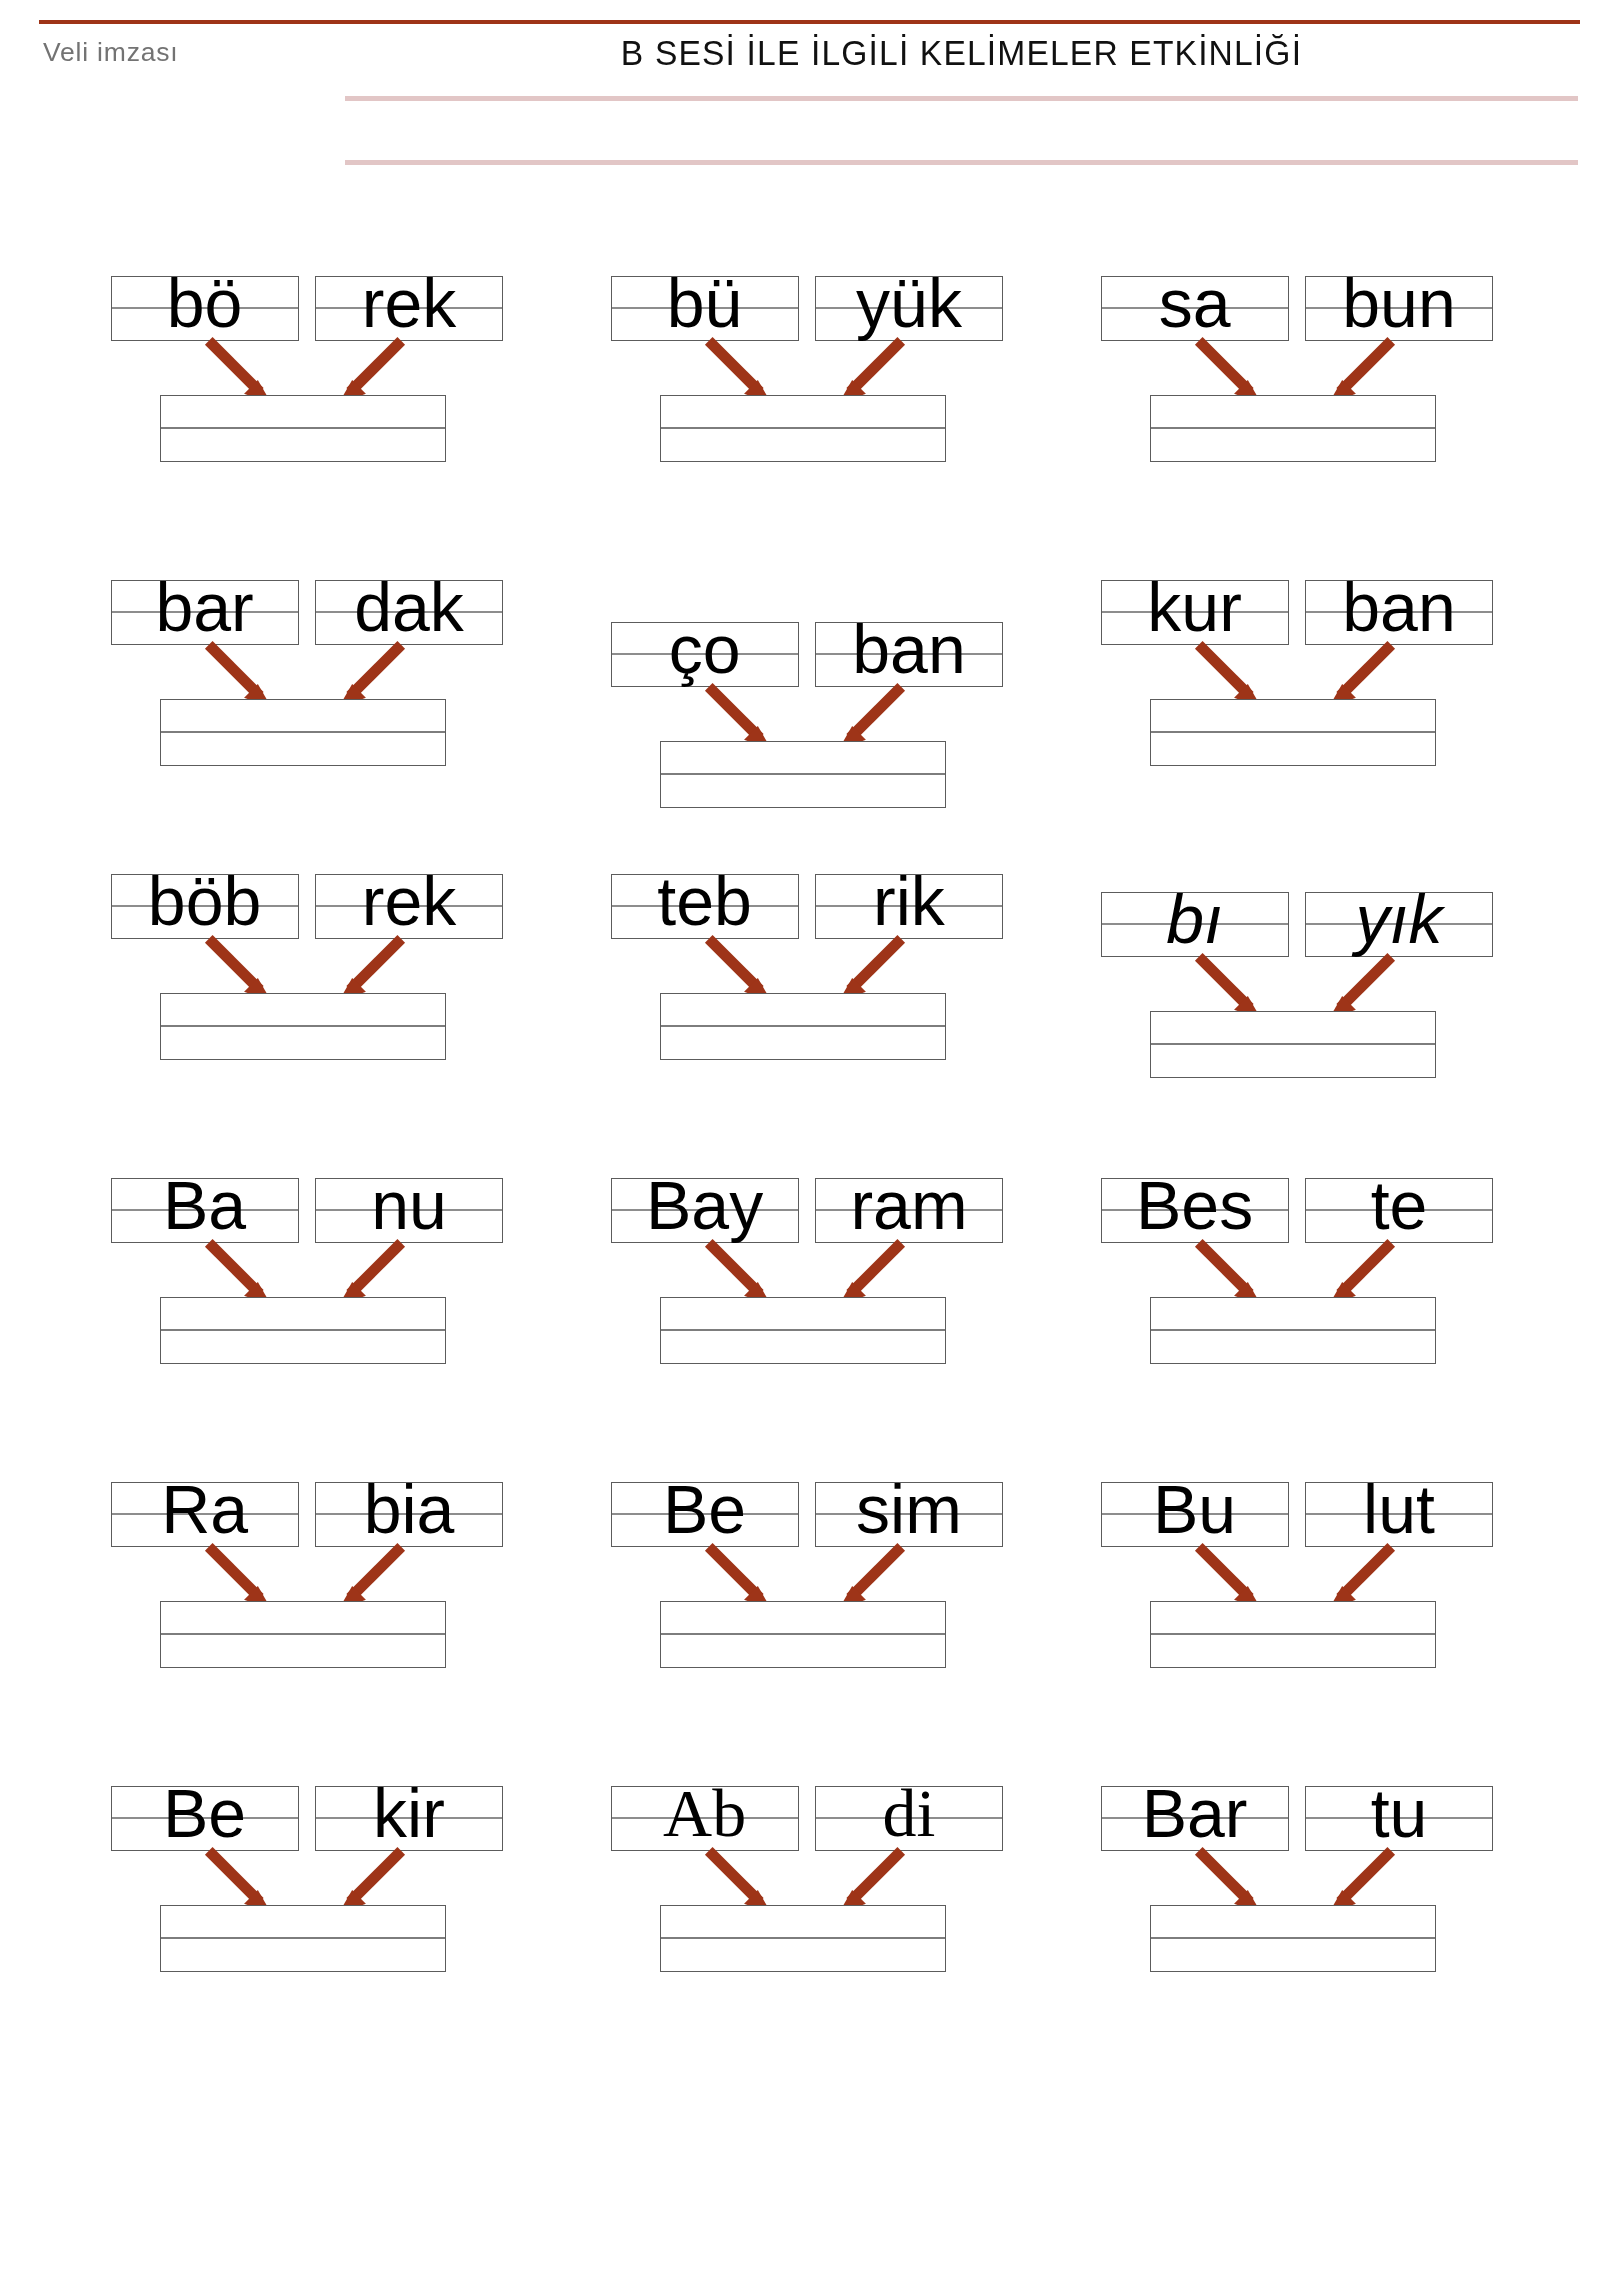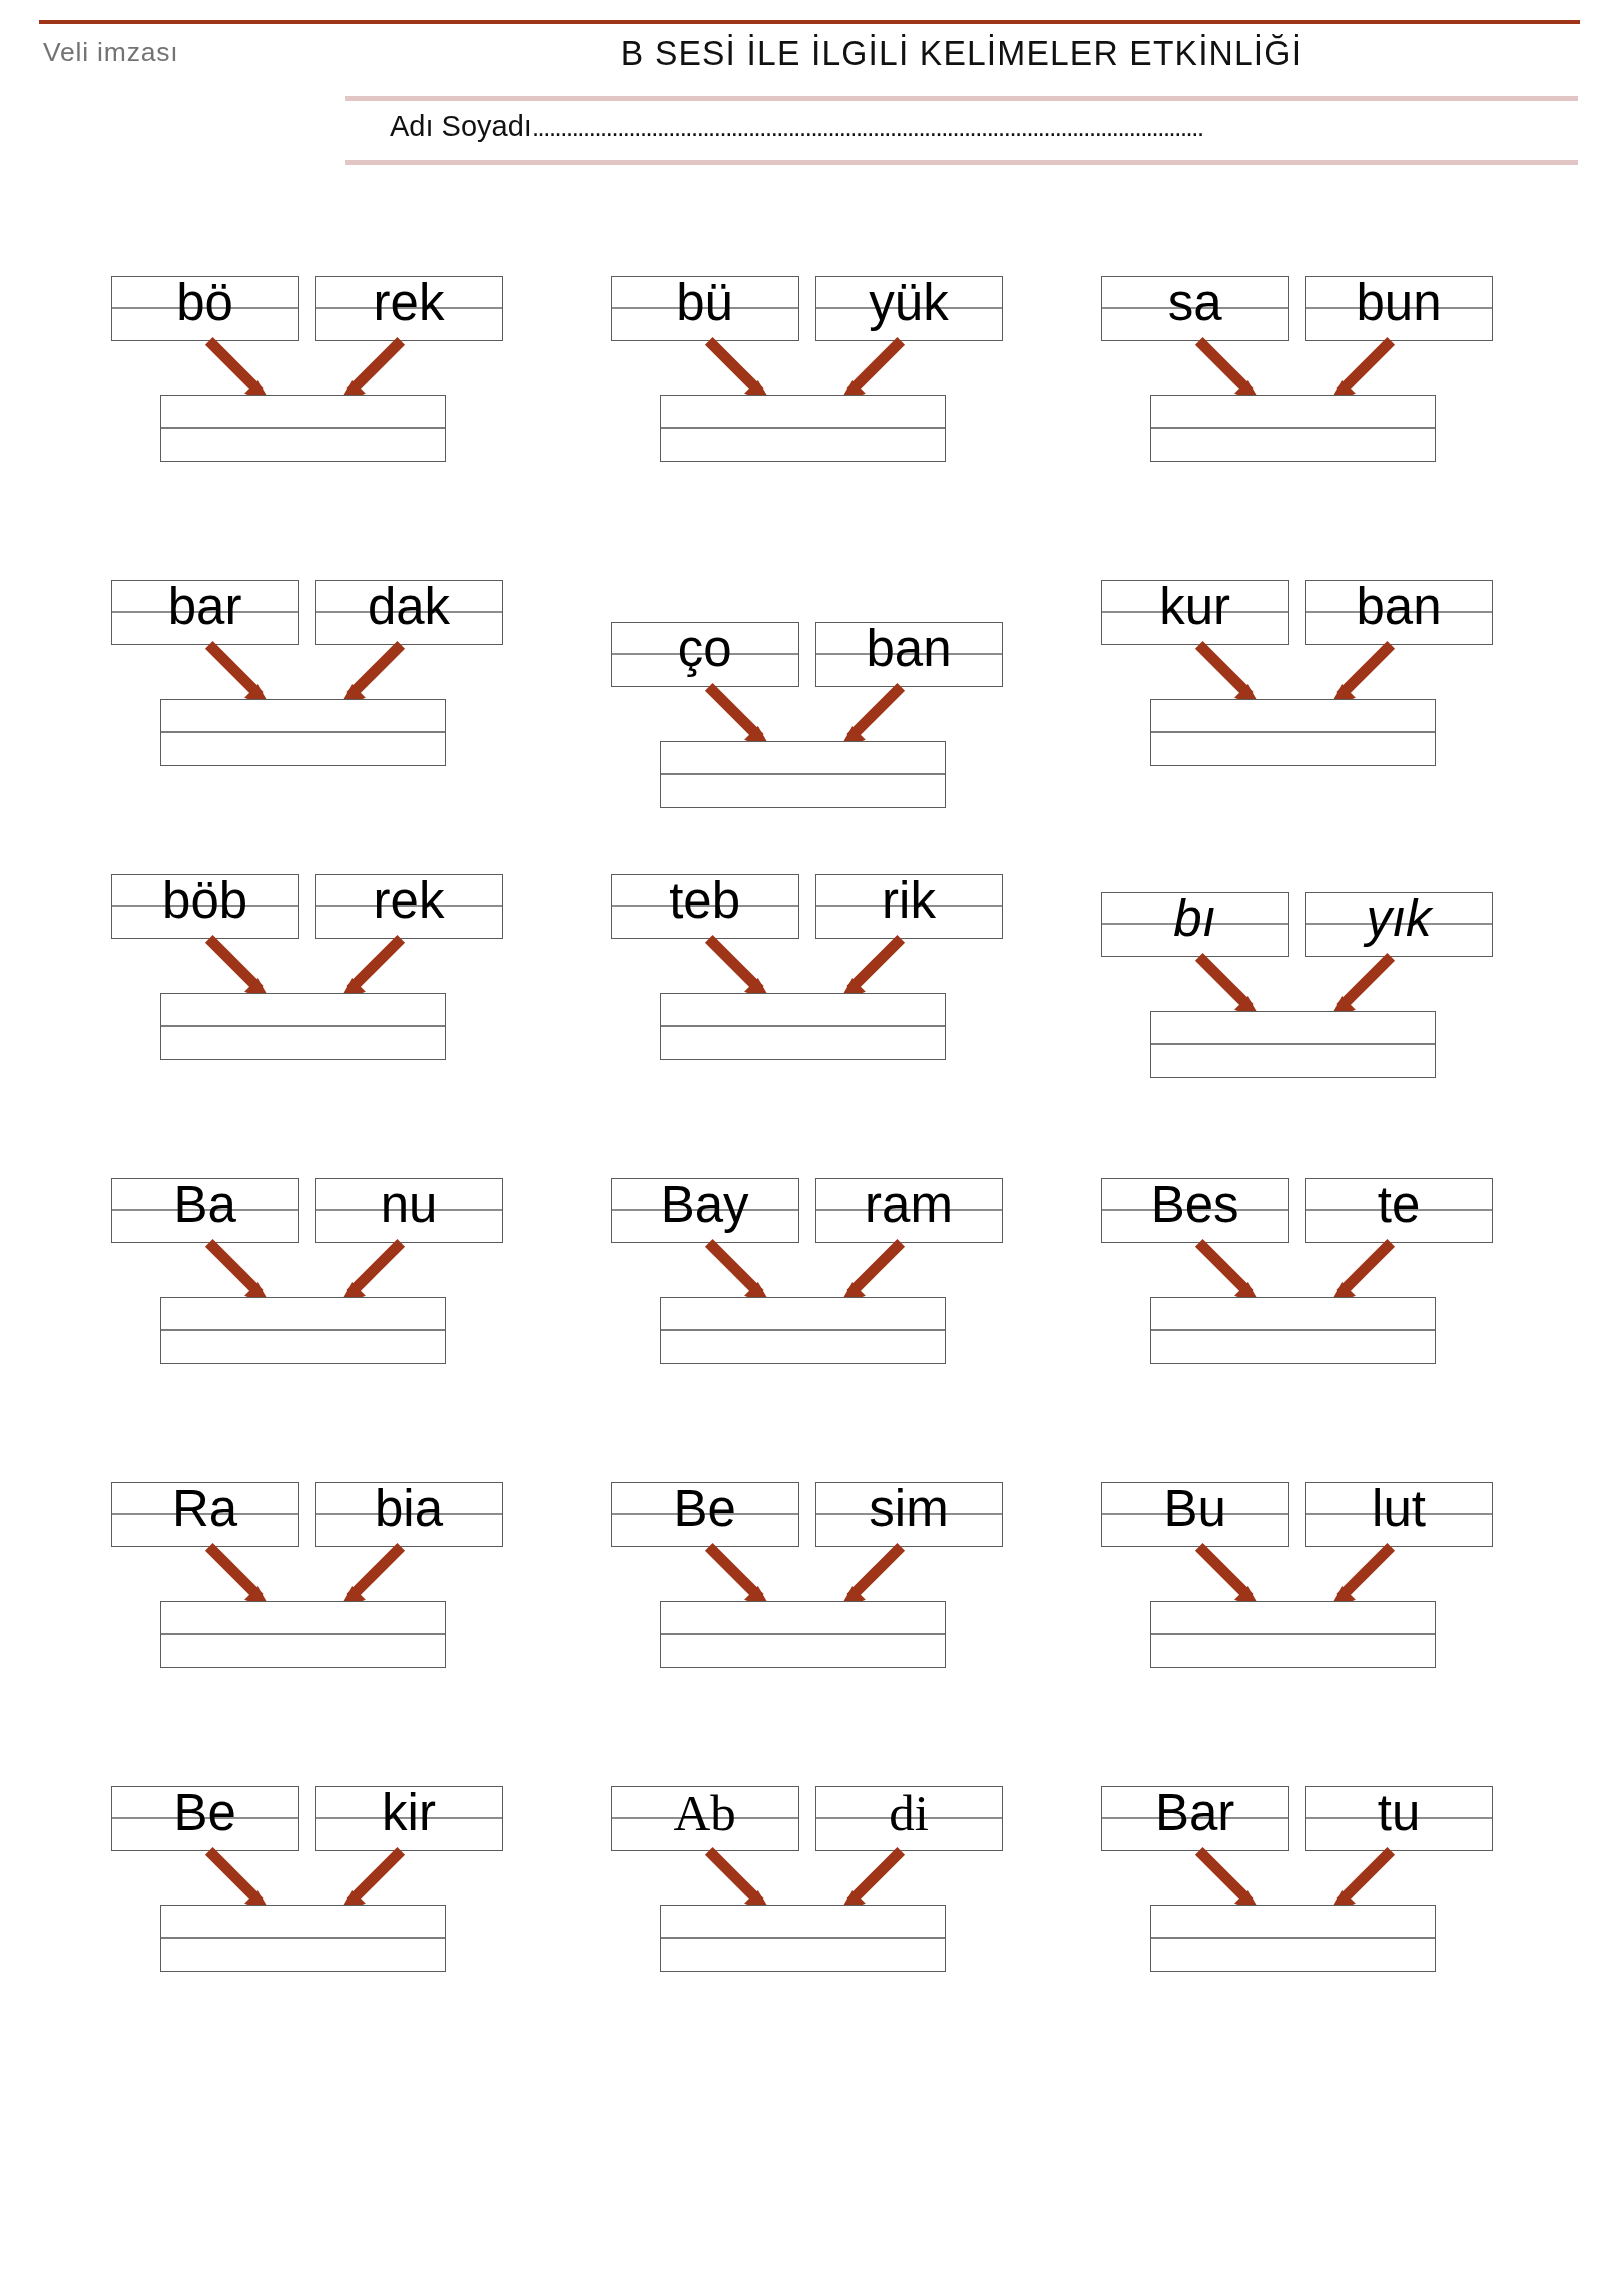--- a/index.html
+++ b/index.html
@@ -102,21 +102,21 @@
     height: 1.6px;
     background: #8d8d8d;
   }
   .syl-box .syl-text {
     position: absolute;
     left: 0; right: 0;
     top: -11.8px;
     height: 76px;
     line-height: 76px;
     text-align: center;
-    font-size: 51px;
+    font-size: 68px;
     font-weight: 400;
     color: #000000;
     letter-spacing: 0px;
     white-space: nowrap;
   }
 
   .syl-a { left: 17.6px;  top: 0px; width: 188px; }
   .syl-b { left: 222px; top: 0px; width: 188px; }
 
   
@@ -155,23 +155,20 @@
 
   <div id="header">
     <div class="rule-top"></div>
     <div class="rule-pink-1"></div>
     <div class="rule-pink-2"></div>
 
     <div id="veli-imzasi">Veli imzası</div>
 
     <div id="worksheet-title">B SESİ İLE İLGİLİ KELİMELER ETKİNLİĞİ</div>
 
-    <div id="name-field-row">
-      <span id="name-label">Adı Soyadı</span><span id="name-dots">......................................................................................................................</span>
-    </div>
   </div>
 
   <div id="grid">
       <div class="item" style="left: 93px; top: 276px;">
         <div class="syl-box syl-a">
           <div class="midline"></div>
           <div class="syl-text">bö</div>
         </div>
         <div class="syl-box syl-b">
           <div class="midline"></div>

